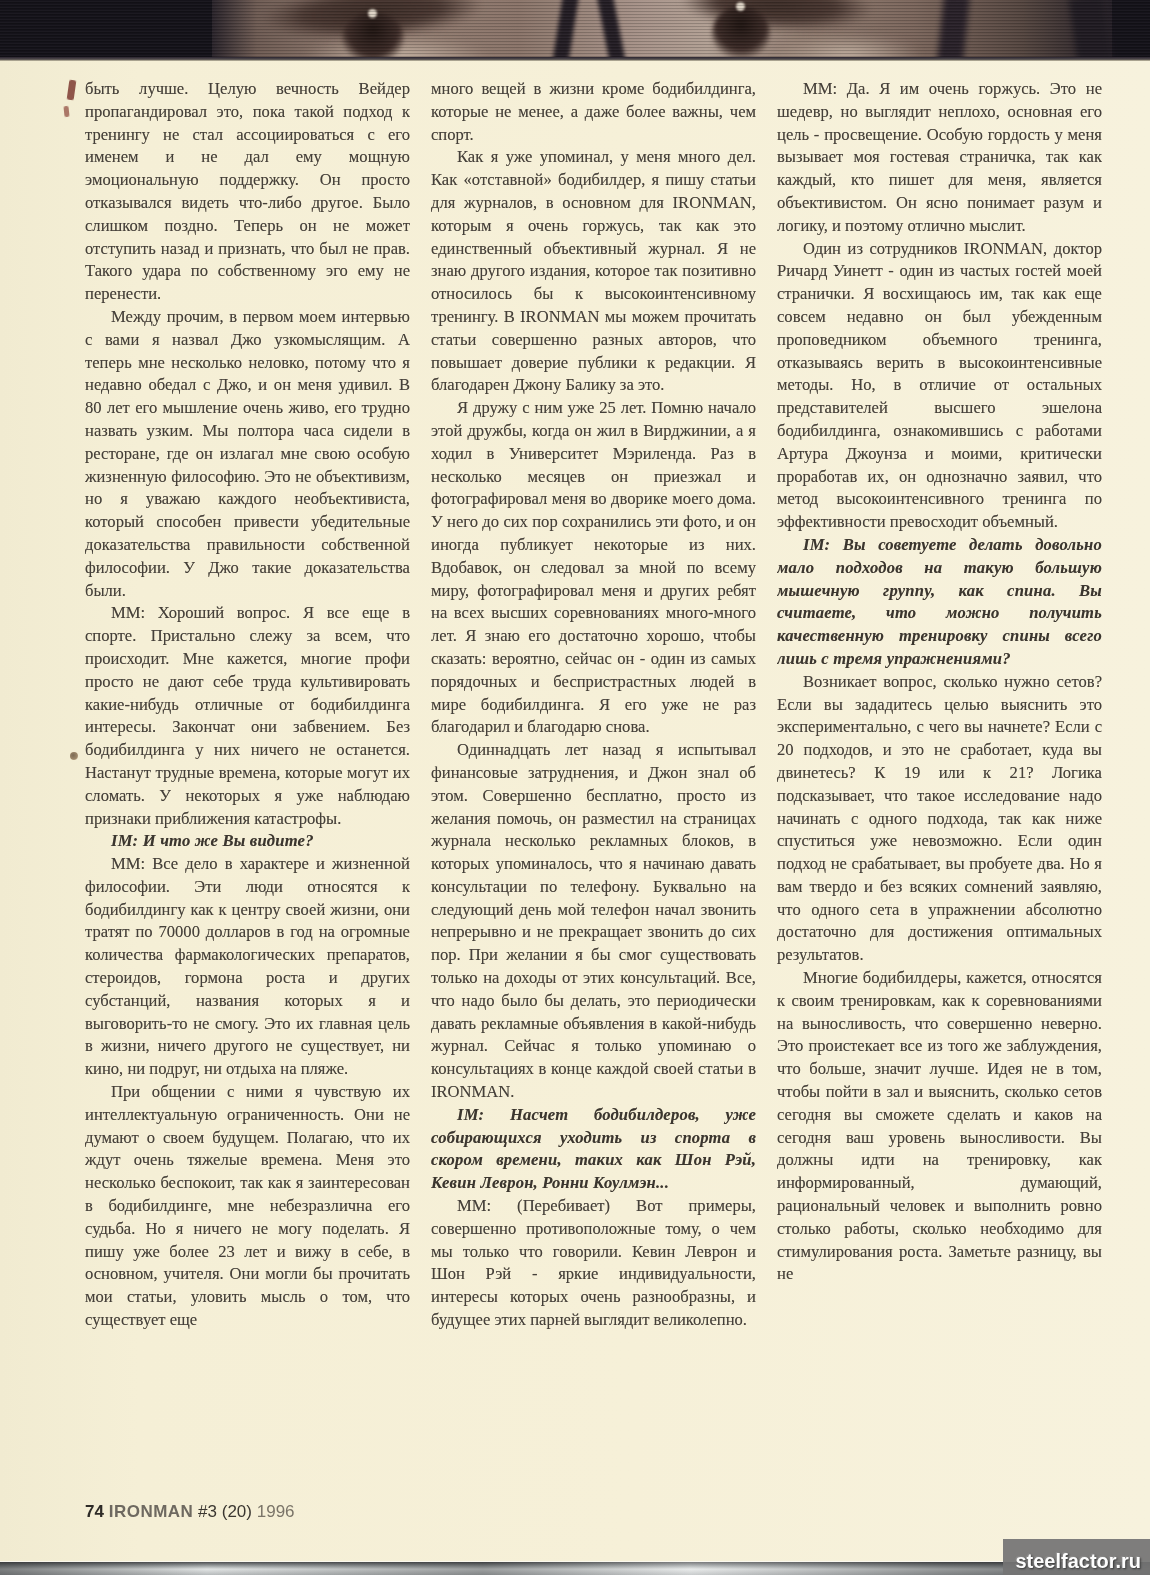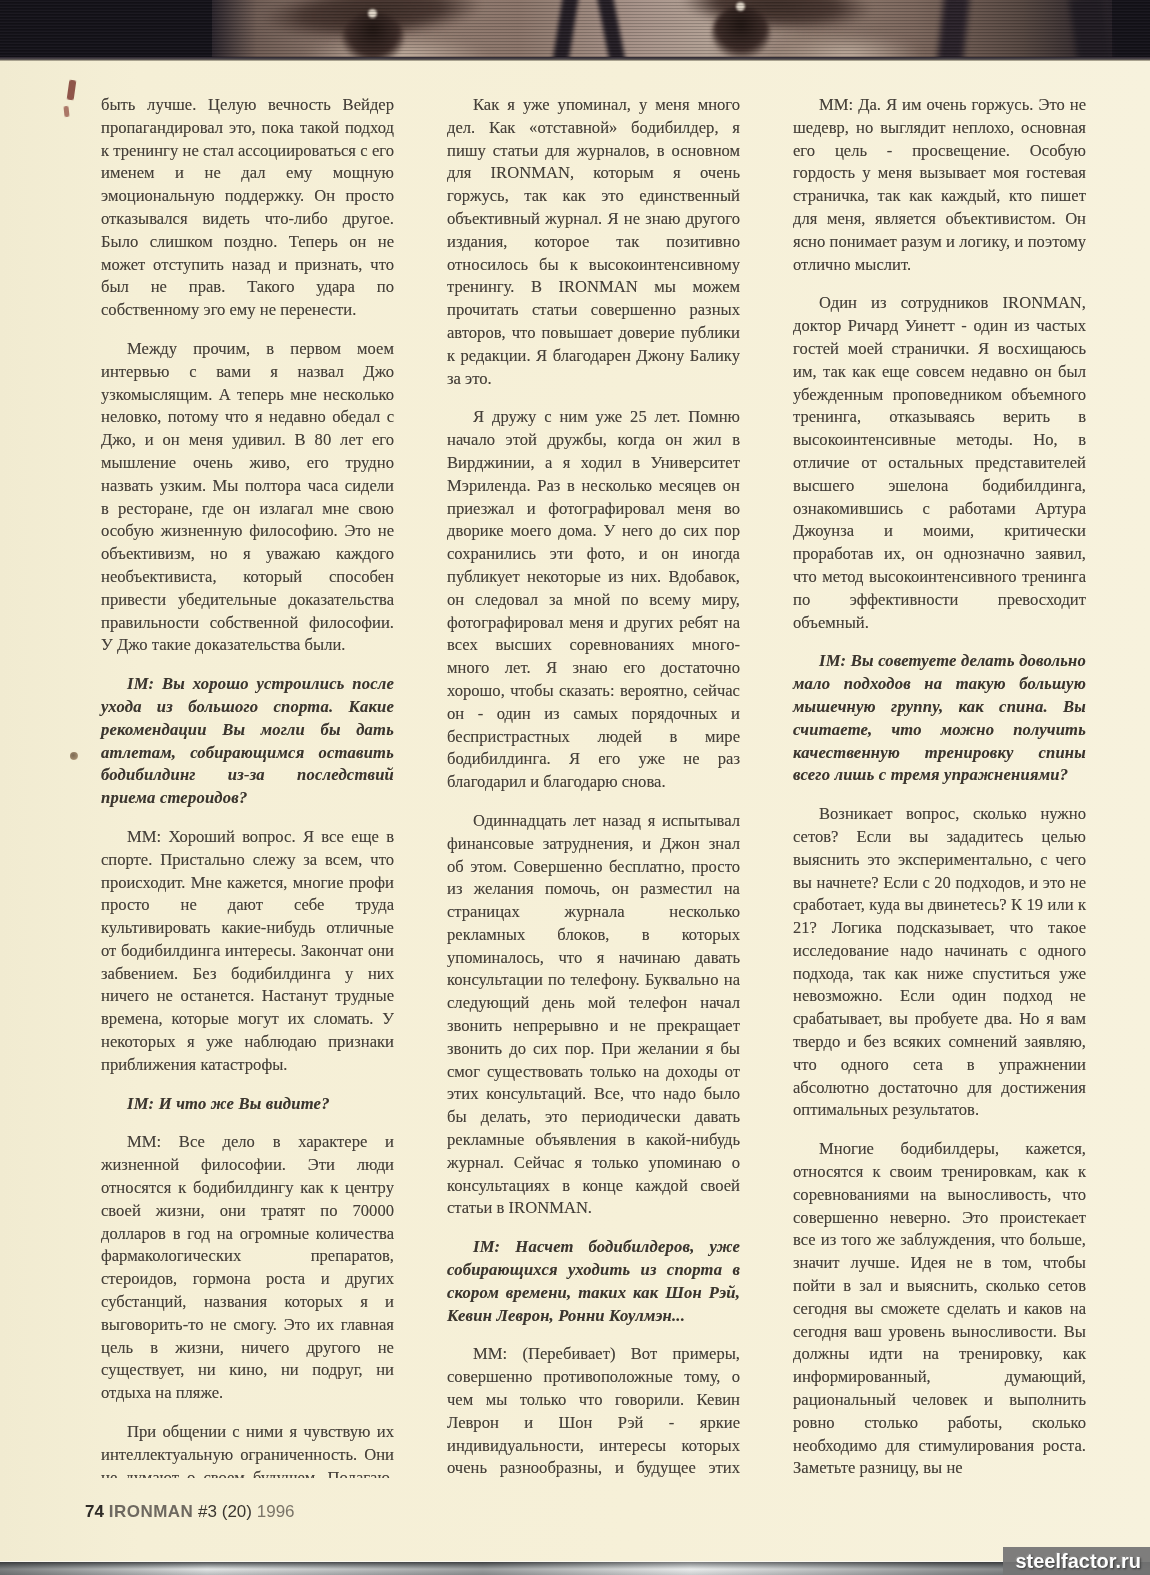--- a/index.html
+++ b/index.html
@@ -26,37 +26,37 @@
   .frame-edge-right{position:absolute;left:862px;top:-4px;width:34px;height:78px;background:#211c23;filter:blur(3px);transform:rotate(-8deg);}
   .under-eye-light{position:absolute;border-radius:50%;filter:blur(5px);background:radial-gradient(ellipse at center,rgba(205,188,172,.8) 0%,rgba(205,188,172,0) 70%);}
   .under-eye-light.left{left:90px;top:36px;width:190px;height:40px;}
   .under-eye-light.right{left:560px;top:34px;width:150px;height:40px;}
   .scanlines{position:absolute;inset:0;background:repeating-linear-gradient(0deg,rgba(0,0,0,.18) 0 1px,rgba(255,255,255,.03) 1px 2px,rgba(0,0,0,0) 2px 3px);}
   .strip-bottom-line{position:absolute;top:57px;left:0;width:1150px;height:4px;background:linear-gradient(180deg,#2a2430 0%,#55504f 60%,#cfc8ad 100%);}
 
   
   .content{position:absolute;top:78px;left:85px;width:1019px;height:1400px;display:flex;gap:21px;overflow:hidden;}
   .col{width:325px;height:100%;overflow:hidden;}
-  .col p{margin:16px;font-size:16.6px;line-height:22.8px;color:#45403a;text-align:justify;text-indent:26px;hyphens:auto;-webkit-hyphens:auto;text-shadow:0 0 .5px rgba(70,58,46,.4);}
+  .col p{margin:0;font-size:16.6px;line-height:22.8px;color:#45403a;text-align:justify;text-indent:26px;hyphens:auto;-webkit-hyphens:auto;text-shadow:0 0 .5px rgba(70,58,46,.4);}
   .col p.ni{text-indent:0;}
   .col p.q{font-weight:bold;font-style:italic;color:#3b362f;letter-spacing:.2px;}
 
   
   .footer{position:absolute;left:85px;top:1502px;font-family:"Liberation Sans",sans-serif;font-size:17px;color:#7a7468;white-space:nowrap;}
   .footer .pn{font-weight:bold;color:#2e2b27;}
   .footer .mag{font-weight:bold;color:#6e6960;letter-spacing:.5px;}
   .footer .iss{font-weight:normal;color:#3a3630;}
   .footer .yr{color:#7a7468;}
 
   
   .bottom-edge{position:absolute;left:0;bottom:0;width:1150px;height:13px;
     background:linear-gradient(180deg,#4e5052 0%,#9fa4a5 30%,#e2e5e5 55%,#b7bbbc 100%);
     box-shadow:0 -1px 0 rgba(255,255,255,.6);}
   .bottom-edge::after{content:"";position:absolute;inset:0;background:linear-gradient(90deg,rgba(40,42,44,.55) 0%,rgba(255,255,255,0) 18%,rgba(30,32,34,.35) 42%,rgba(255,255,255,.25) 60%,rgba(40,42,44,.4) 82%,rgba(20,22,24,.6) 100%);}
-  .watermark{position:absolute;right:0;bottom:0;height:28px;padding:0 9px 0 12px;display:flex;align-items:center;background:rgba(116,116,116,.93);font-family:"Liberation Sans",sans-serif;font-weight:bold;font-size:20px;color:#fdfdfd;text-shadow:1px 1px 2px rgba(45,45,45,.9),-1px -1px 1px rgba(160,160,160,.5);}
+  .watermark{position:absolute;right:0;bottom:0;height:28px;padding:8px 9px 0 12px;display:flex;align-items:center;background:rgba(116,116,116,.93);font-family:"Liberation Sans",sans-serif;font-weight:bold;font-size:20px;color:#fdfdfd;text-shadow:1px 1px 2px rgba(45,45,45,.9),-1px -1px 1px rgba(160,160,160,.5);}
 
   
   .red-mark-1{position:absolute;left:68px;top:80px;width:7px;height:20px;background:#6e231c;opacity:.75;transform:rotate(8deg);border-radius:2px;filter:blur(.5px);}
   .red-mark-2{position:absolute;left:64px;top:106px;width:5px;height:11px;background:#7c2a20;opacity:.6;transform:rotate(-6deg);border-radius:2px;filter:blur(.5px);}
   .ink-dot{position:absolute;left:70px;top:752px;width:8px;height:8px;border-radius:50%;background:radial-gradient(circle at 40% 40%,#5e4a35 0%,#8a6f50 60%,rgba(138,111,80,0) 100%);opacity:.8;}
 </style>
 </head>
 <body>
 
 <div class="page">
@@ -77,27 +77,27 @@
       <div class="frame-edge-right"></div>
     </div>
     <div class="scanlines"></div>
   </div>
   <div class="strip-bottom-line"></div>
 
   <div class="content">
     <div class="col">
         <p class="ni">быть лучше. Целую вечность Вейдер пропагандировал это, пока такой подход к тренингу не стал ассоциироваться с его именем и не дал ему мощную эмоциональную поддержку. Он просто отказывался видеть что-либо другое. Было слишком поздно. Теперь он не может отступить назад и признать, что был не прав. Такого удара по собственному эго ему не перенести.</p>
         <p class="">Между прочим, в первом моем интервью с вами я назвал Джо узкомыслящим. А теперь мне несколько неловко, потому что я недавно обедал с Джо, и он меня удивил. В 80 лет его мышление очень живо, его трудно назвать узким. Мы полтора часа сидели в ресторане, где он излагал мне свою особую жизненную философию. Это не объективизм, но я уважаю каждого необъективиста, который способен привести убедительные доказательства правильности собственной философии. У Джо такие доказательства были.</p>
-        <p class="q ">IM: Вы хорошо устроились после ухода из большого спорта. Какие рекомендации Вы могли бы дать атлетам, собирающимся оставить бодибилдинг из-за последствий приема стероидов?</p>
         <p class="">ММ: Хороший вопрос. Я все еще в спорте. Пристально слежу за всем, что происходит. Мне кажется, многие профи просто не дают себе труда культивировать какие-нибудь отличные от бодибилдинга интересы. Закончат они забвением. Без бодибилдинга у них ничего не останется. Настанут трудные времена, которые могут их сломать. У некоторых я уже наблюдаю признаки приближения катастрофы.</p>
         <p class="q ">IM: И что же Вы видите?</p>
         <p class="">ММ: Все дело в характере и жизненной философии. Эти люди относятся к бодибилдингу как к центру своей жизни, они тратят по 70000 долларов в год на огромные количества фармакологических препаратов, стероидов, гормона роста и других субстанций, названия которых я и выговорить-то не смогу. Это их главная цель в жизни, ничего другого не существует, ни кино, ни подруг, ни отдыха на пляже.</p>
         <p class="">При общении с ними я чувствую их интеллектуальную ограниченность. Они не думают о своем будущем. Полагаю, что их ждут очень тяжелые времена. Меня это несколько беспокоит, так как я заинтересован в бодибилдинге, мне небезразлична его судьба. Но я ничего не могу поделать. Я пишу уже более 23 лет и вижу в себе, в основном, учителя. Они могли бы прочитать мои статьи, уловить мысль о том, что существует еще</p>
       </div>
     <div class="col">
+        <p class="ni">много вещей в жизни кроме бодибилдинга, которые не менее, а даже более важны, чем спорт.</p>
         <p class="">Как я уже упоминал, у меня много дел. Как «отставной» бодибилдер, я пишу статьи для журналов, в основном для IRONMAN, которым я очень горжусь, так как это единственный объективный журнал. Я не знаю другого издания, которое так позитивно относилось бы к высокоинтенсивному тренингу. В IRONMAN мы можем прочитать статьи совершенно разных авторов, что повышает доверие публики к редакции. Я благодарен Джону Балику за это.</p>
         <p class="">Я дружу с ним уже 25 лет. Помню начало этой дружбы, когда он жил в Вирджинии, а я ходил в Университет Мэриленда. Раз в несколько месяцев он приезжал и фотографировал меня во дворике моего дома. У него до сих пор сохранились эти фото, и он иногда публикует некоторые из них. Вдобавок, он следовал за мной по всему миру, фотографировал меня и других ребят на всех высших соревнованиях много-много лет. Я знаю его достаточно хорошо, чтобы сказать: вероятно, сейчас он - один из самых порядочных и беспристрастных людей в мире бодибилдинга. Я его уже не раз благодарил и благодарю снова.</p>
         <p class="">Одиннадцать лет назад я испытывал финансовые затруднения, и Джон знал об этом. Совершенно бесплатно, просто из желания помочь, он разместил на страницах журнала несколько рекламных блоков, в которых упоминалось, что я начинаю давать консультации по телефону. Буквально на следующий день мой телефон начал звонить непрерывно и не прекращает звонить до сих пор. При желании я бы смог существовать только на доходы от этих консультаций. Все, что надо было бы делать, это периодически давать рекламные объявления в какой-нибудь журнал. Сейчас я только упоминаю о консультациях в конце каждой своей статьи в IRONMAN.</p>
         <p class="q ">IM: Насчет бодибилдеров, уже собирающихся уходить из спорта в скором времени, таких как Шон Рэй, Кевин Леврон, Ронни Коулмэн...</p>
         <p class="">ММ: (Перебивает) Вот примеры, совершенно противоположные тому, о чем мы только что говорили. Кевин Леврон и Шон Рэй - яркие индивидуальности, интересы которых очень разнообразны, и будущее этих парней выглядит великолепно.</p>
       </div>
     <div class="col">
         <p class="">ММ: Да. Я им очень горжусь. Это не шедевр, но выглядит неплохо, основная его цель - просвещение. Особую гордость у меня вызывает моя гостевая страничка, так как каждый, кто пишет для меня, является объективистом. Он ясно понимает разум и логику, и поэтому отлично мыслит.</p>
         <p class="">Один из сотрудников IRONMAN, доктор Ричард Уинетт - один из частых гостей моей странички. Я восхищаюсь им, так как еще совсем недавно он был убежденным проповедником объемного тренинга, отказываясь верить в высокоинтенсивные методы. Но, в отличие от остальных представителей высшего эшелона бодибилдинга, ознакомившись с работами Артура Джоунза и моими, критически проработав их, он однозначно заявил, что метод высокоинтенсивного тренинга по эффективности превосходит объемный.</p>
         <p class="q ">IM: Вы советуете делать довольно мало подходов на такую большую мышечную группу, как спина. Вы считаете, что можно получить качественную тренировку спины всего лишь с тремя упражнениями?</p>

